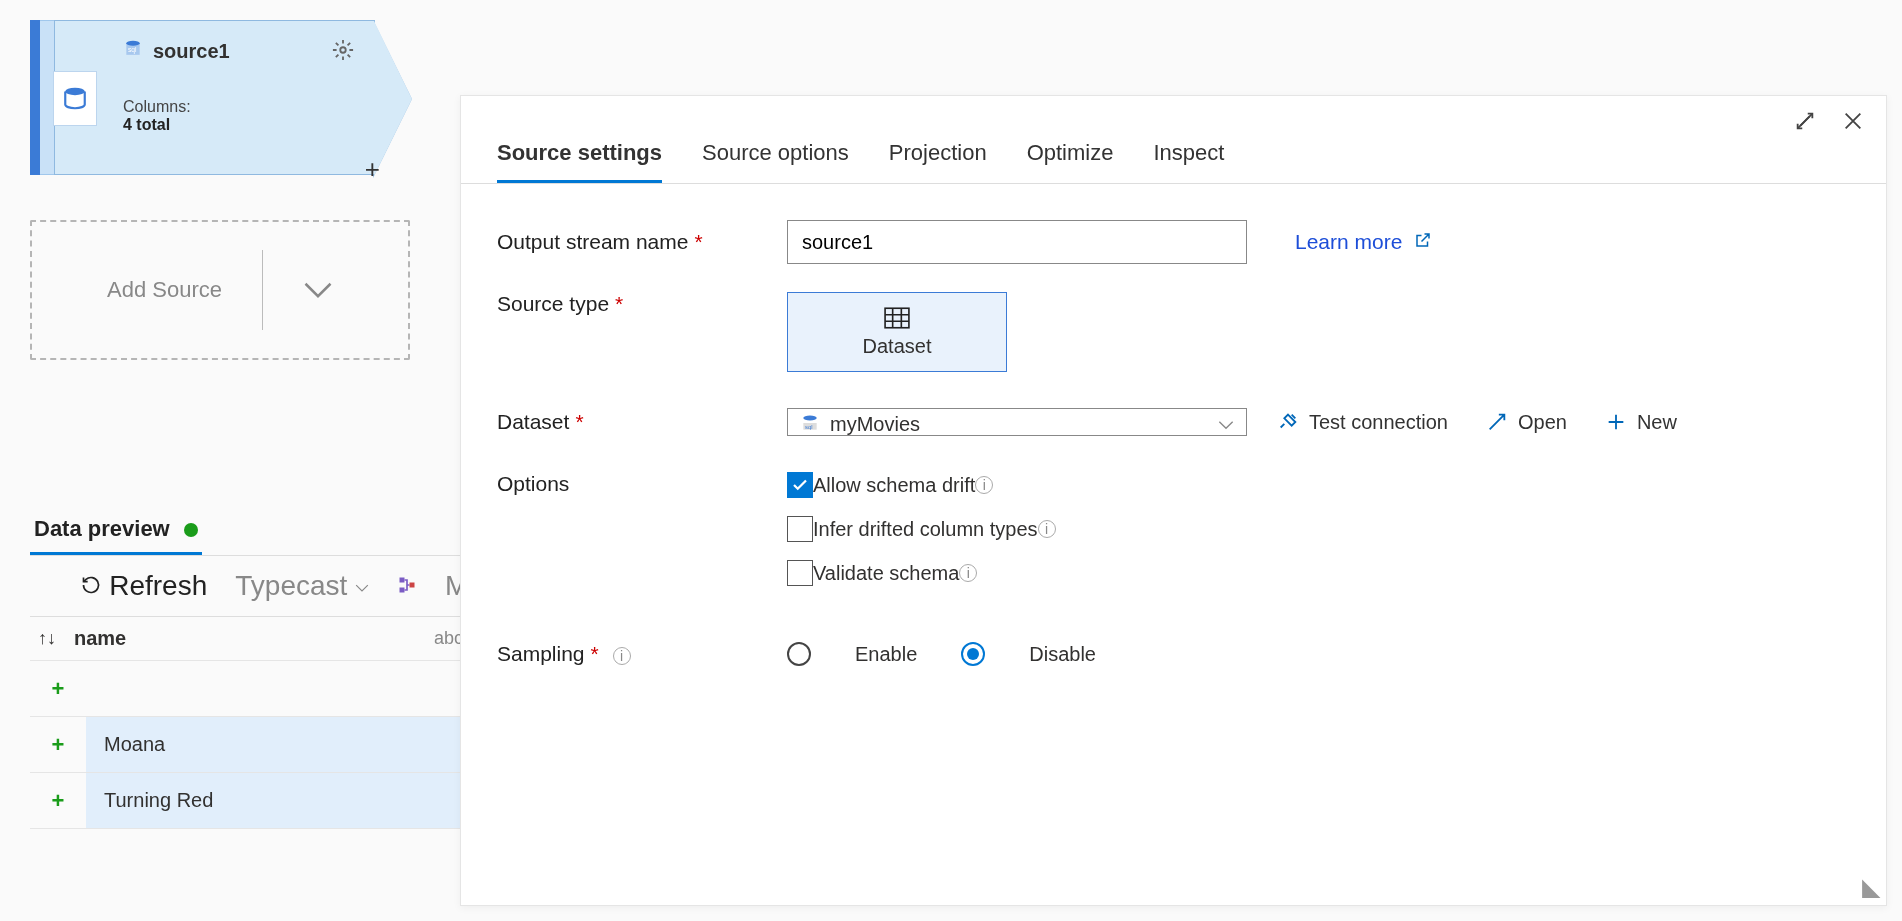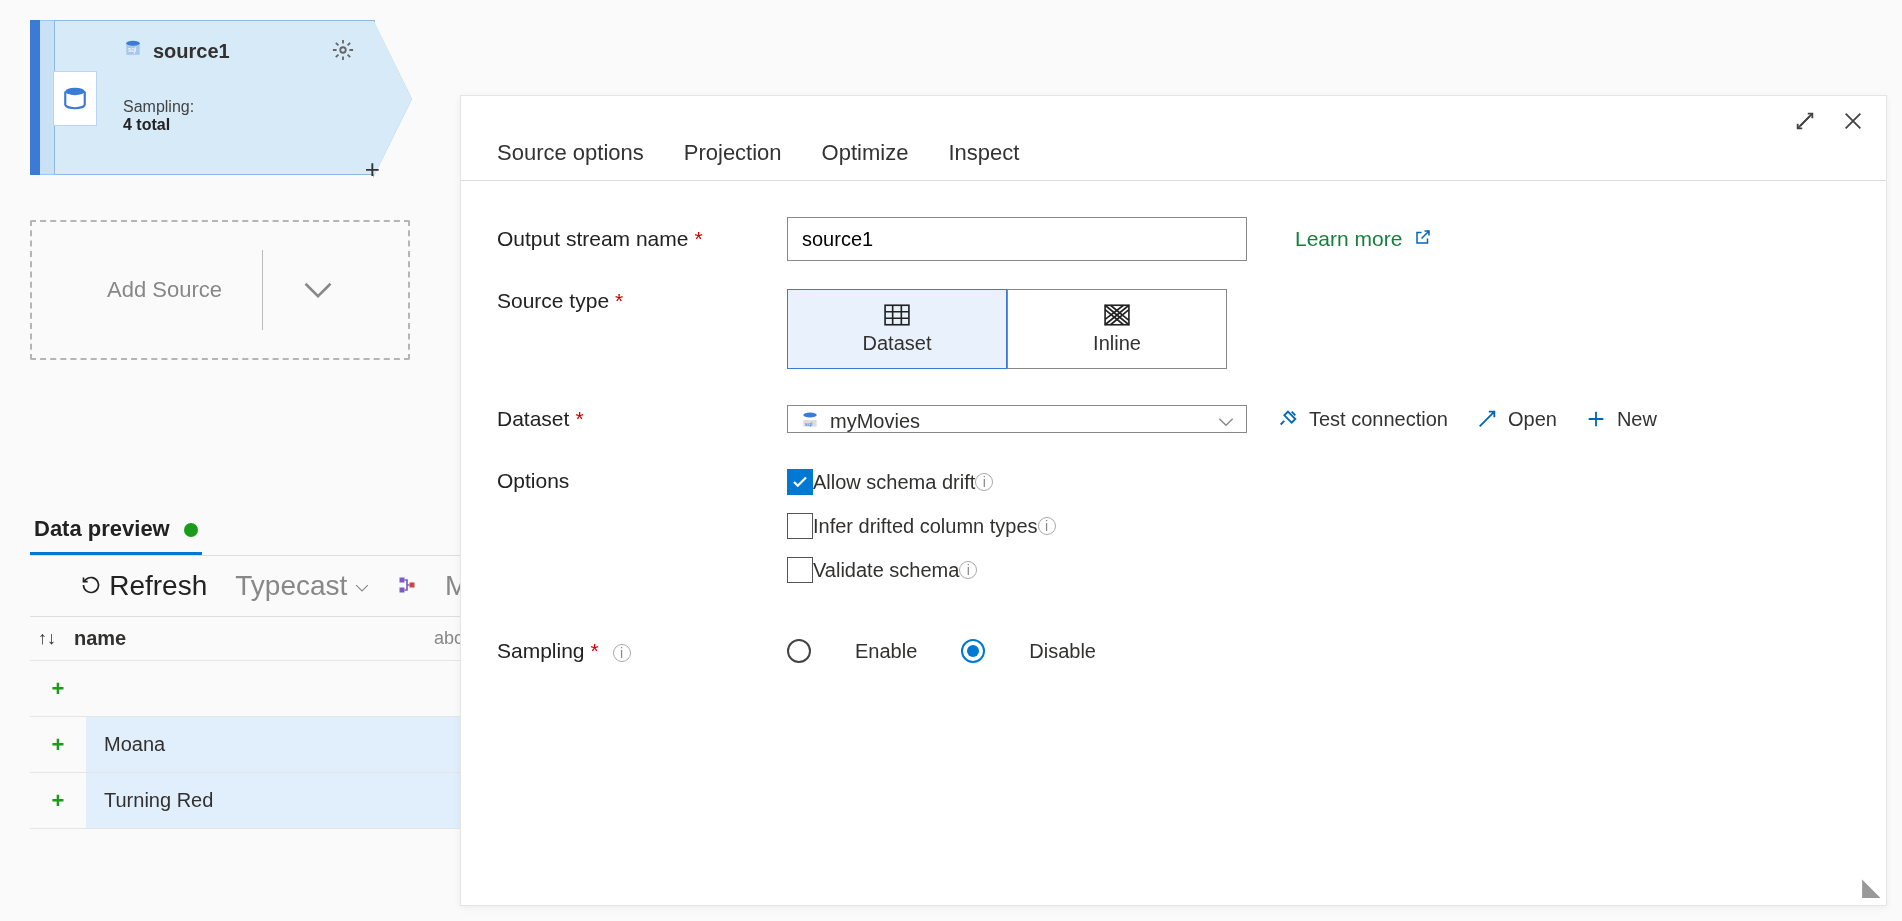--- a/index.html
+++ b/index.html
@@ -130,29 +130,29 @@
 .panel-header-icons { position:absolute; right:22px; top:14px; display:flex; gap:26px;}
 .panel-header-icons span { cursor:pointer; font-size:24px; color:#444;}
 .panel-tabs { display:flex; gap:40px; padding:44px 36px 0; border-bottom:1px solid #ddd;}
 .panel-tab { padding-bottom:14px; font-size:22px; color:#333; cursor:pointer;}
 .panel-tab.active { font-weight:600; border-bottom:3px solid #0078d4;}
 .panel-body { padding: 36px; }
 .form-row { display:flex; align-items:center; margin-bottom:28px; min-height:44px;}
 .form-label { width:290px; font-size:21px; color:#222;}
 .form-label .req {color:#c00; margin-left:6px;}
 .text-input { width:460px; height:44px; border:1px solid #888; padding:0 14px; font-size:20px;}
-.learn-more {margin-left:48px; color:#15803d; font-size:21px; text-decoration:none;}
+.learn-more {margin-left:48px; color:#1d4ed8; font-size:21px; text-decoration:none;}
 .learn-more .ext {margin-left:6px;}
 .source-type-group {display:flex;}
 .src-type-btn {width:220px; height:80px; border:1px solid #888; display:flex; flex-direction:column; align-items:center; justify-content:center; gap:6px; font-size:20px; cursor:pointer;}
 .src-type-btn.active {background:#e9f2fc; border-color:#3b7bd6;}
 .src-type-btn svg {width:26px;height:22px;}
 .dataset-select {width:460px; height:28px; border:1px solid #888; display:flex; align-items:flex-start; padding:4px 12px; font-size:20px; gap:10px; cursor:pointer;}
 .dataset-select .chev {margin-left:auto; color:#888;}
-.ds-actions {display:flex; align-items:flex-end; gap:28px; margin-left:30px;}
+.ds-actions {display:flex; align-items:flex-end; gap:38px; margin-left:30px;}
 .ds-action {display:flex; align-items:center; gap:10px; font-size:20px; color:#333; cursor:pointer;}
 .ds-action svg {width:22px; height:22px;}
 .checkbox-row {display:flex; align-items:center; gap:0; font-size:20px; margin-bottom:18px;}
 .checkbox {width:26px; height:26px; border:1px solid #555; display:inline-flex; align-items:center; justify-content:center; cursor:pointer;}
 .checkbox.checked {background:#0078d4; border-color:#0078d4; color:#fff;}
 .info-ic-sm {color:#888; font-size:14px; border:1px solid #aaa; border-radius:50%; width:18px; height:18px; display:inline-flex; align-items:center; justify-content:center;}
 .radio-group {display:flex; gap:44px; align-items:center;}
 .radio {display:inline-flex; align-items:center; justify-content:center; width:24px; height:24px; border:2px solid #444; border-radius:50%; cursor:pointer;}
 .radio.selected::after {content:""; width:12px; height:12px; background:#0078d4; border-radius:50%;}
 .radio.selected {border-color:#0078d4;}
@@ -183,21 +183,21 @@
             </svg></span>
         <span class="node-title">source1</span>
       </div>
       <span class="gear-btn">
         <svg width="22" height="22" viewBox="0 0 24 24" fill="none" stroke="#666" stroke-width="2">
             <circle cx="12" cy="12" r="3"></circle>
             <path d="M12 1v4M12 19v4M4.2 4.2l2.8 2.8M17 17l2.8 2.8M1 12h4M19 12h4M4.2 19.8L7 17M17 7l2.8-2.8"></path>
           </svg>
       </span>
       <div class="node-meta">
-        <div>Sampling:</div>
+        <div>Columns:</div>
         <b>4 total</b>
       </div>
       <div class="node-arrow"></div>
     </div>
     <span class="plus-badge">+</span>
   </div>
 
   <div class="add-source">
     <span>Add Source</span>
     <span class="divider"></span>
@@ -270,20 +270,21 @@
           <path d="M15 4h5v5M9 20H4v-5" fill="none"></path>
         </svg>
     </span>
     <span>
       <svg width="22" height="22" viewBox="0 0 24 24" fill="none" stroke="#444" stroke-width="2">
           <path d="M4 4l16 16M20 4L4 20"></path>
         </svg>
     </span>
   </div>
   <div class="panel-tabs">
+    <span class="panel-tab active">Source settings</span>
     <span class="panel-tab">Source options</span>
     <span class="panel-tab">Projection</span>
     <span class="panel-tab">Optimize</span>
     <span class="panel-tab">Inspect</span>
   </div>
   <div class="panel-body">
 
     <div class="form-row">
       <span class="form-label">
         <span>Output stream name</span><span class="req">*</span>
@@ -304,27 +305,20 @@
       <span class="form-label">
         <span>Source type</span><span class="req">*</span>
       </span>
       <div class="source-type-group">
         <div class="src-type-btn active">
           <svg viewBox="0 0 24 20" fill="none" stroke="#222" stroke-width="1.5">
               <rect x="1" y="1" width="22" height="18"></rect>
               <path d="M1 7h22M1 13h22M8 1v18M16 1v18"></path>
             </svg>
           <span>Dataset</span>
-        </div>
-        <div class="src-type-btn">
-          <svg viewBox="0 0 24 20" fill="none" stroke="#222" stroke-width="1.5">
-              <rect x="1" y="1" width="22" height="18"></rect>
-              <path d="M1 1l22 18M23 1L1 19M6 1l17 14M1 5l17 14M18 1L1 14M23 5L6 19"></path>
-            </svg>
-          <span>Inline</span>
         </div>
       </div>
     </div>
 
     <div class="form-row">
       <span class="form-label">
         <span>Dataset</span><span class="req">*</span>
       </span>
       <div class="dataset-select">
         <span><svg width="20" height="20" viewBox="0 0 24 24">

